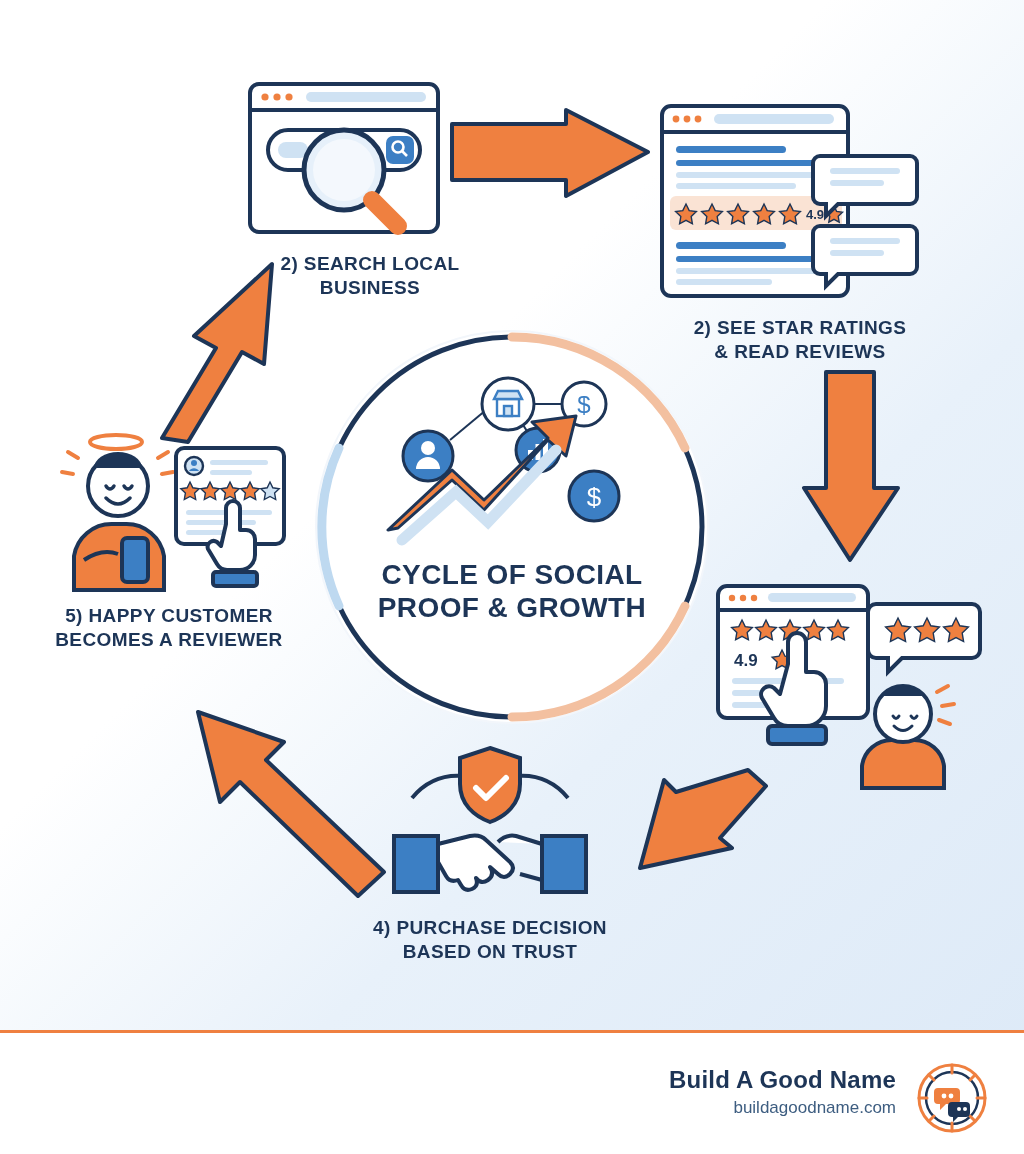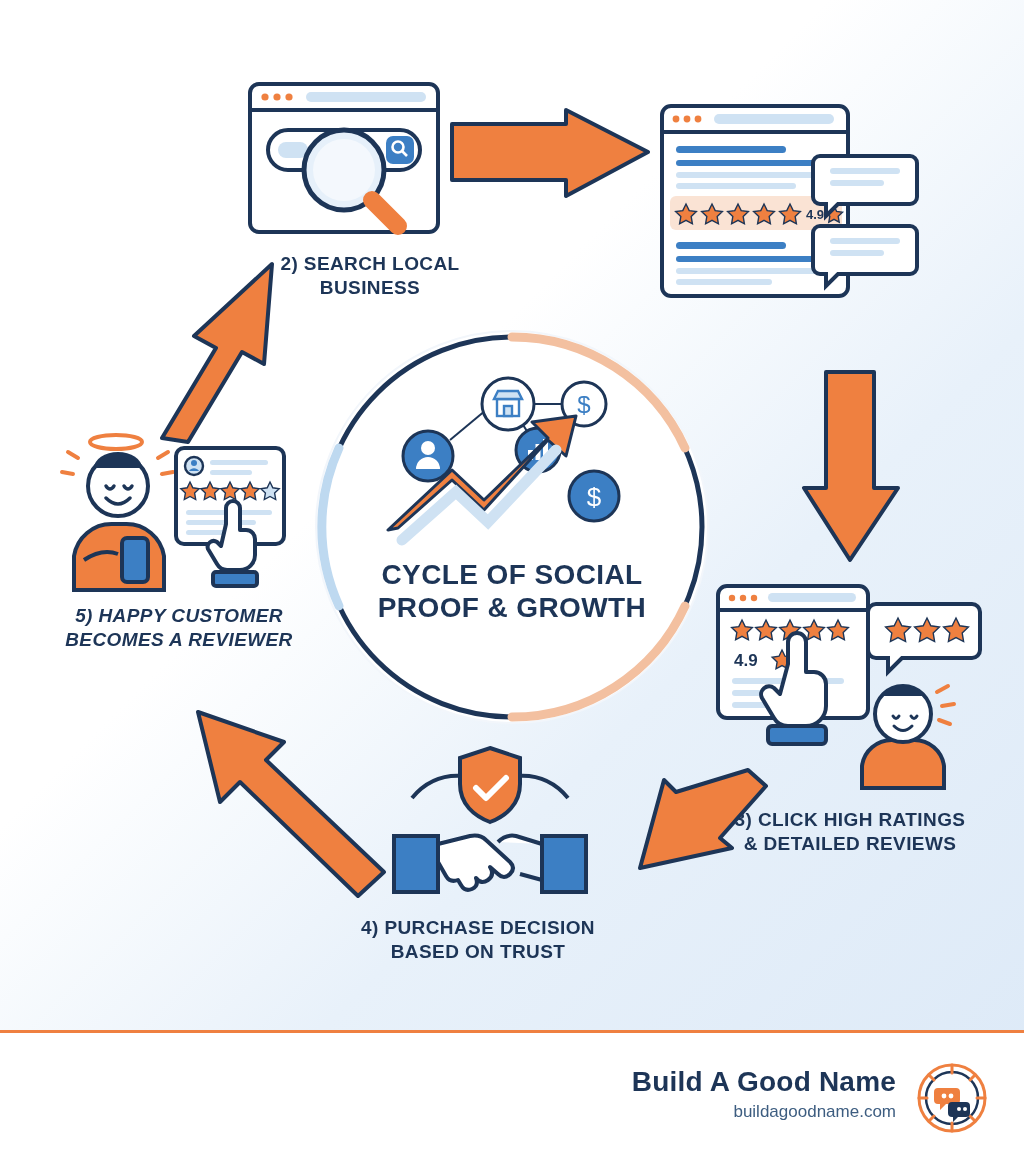--- a/index.html
+++ b/index.html
@@ -33,22 +33,22 @@
     font-weight: bold;
     font-size: 19px;
     line-height: 1.28;
     letter-spacing: 0.4px;
     text-align: center;
     white-space: pre-line;
   }
   #cap1 { left: 230px; top: 252px; width: 280px; }
   #cap2 { left: 645px; top: 316px; width: 310px; }
   #cap3 { left: 700px; top: 808px; width: 300px; }
-  #cap4 { left: 328px; top: 916px; width: 300px; }
-  #cap5 { left: 24px; top: 604px; width: 310px; font-style: italic; }
+  #cap4 { left: 340px; top: 916px; width: 300px; }
+  #cap5 { left: 14px; top: 604px; width: 310px; }
 
   
   .center-circle {
     position: absolute;
     left: 315px;
     top: 330px;
     width: 394px;
     height: 394px;
     border-radius: 50%;
     background: #ffffff;
@@ -88,21 +88,21 @@
     box-sizing: border-box;
   }
   .brand {
     position: absolute;
     right: 128px;
     top: 33px;
     text-align: right;
   }
   .brand-name {
     color: #1d3557;
-    font-size: 28px;
+    font-size: 24px;
     font-weight: bold;
     letter-spacing: 0.2px;
   }
   .brand-url {
     color: #3d5d80;
     font-size: 17px;
     margin-top: 4px;
   }
   .brand-logo {
     position: absolute;
@@ -233,20 +233,22 @@
         </g>
       </g>
       <g>
         <path d="M160 122 h90 a7 7 0 0 1 7 7 v34 a7 7 0 0 1 -7 7 h-72 l-12 12 v-12 h-6 a7 7 0 0 1 -7 -7 v-34 a7 7 0 0 1 7 -7 z" fill="#ffffff" stroke="#1d3557" stroke-width="4"></path>
         <g fill="#cfe2f3">
           <rect x="170" y="134" width="70" height="6" rx="3"></rect>
           <rect x="170" y="146" width="54" height="6" rx="3"></rect>
         </g>
       </g>
     </svg>
+    <div class="caption" id="cap2">2) SEE STAR RATINGS
+&amp; READ REVIEWS</div>
 
     <svg style="position:absolute;left:716px;top:584px;" width="270" height="210" viewBox="0 0 270 210">
       <rect x="2" y="2" width="150" height="132" rx="9" fill="#ffffff" stroke="#1d3557" stroke-width="4"></rect>
       <path d="M2 26 h150" stroke="#1d3557" stroke-width="4"></path>
       <circle cx="16" cy="14" r="3.2" fill="#ef8040"></circle>
       <circle cx="27" cy="14" r="3.2" fill="#ef8040"></circle>
       <circle cx="38" cy="14" r="3.2" fill="#ef8040"></circle>
       <rect x="52" y="9" width="88" height="9" rx="4.5" fill="#cfe2f3"></rect>
       <g fill="#ef8040" stroke="#1d3557" stroke-width="1.4">
         <path d="M26 36 l3.2 6.6 7.2 1 -5.2 5 1.2 7.2 -6.4 -3.4 -6.4 3.4 1.2 -7.2 -5.2 -5 7.2 -1 z"></path>
@@ -284,22 +286,20 @@
         <path d="M177 132 q3 5 6 0" stroke="#1d3557" stroke-width="3" fill="none" stroke-linecap="round"></path>
         <path d="M195 132 q3 5 6 0" stroke="#1d3557" stroke-width="3" fill="none" stroke-linecap="round"></path>
         <path d="M178 142 q9 9 18 0" stroke="#1d3557" stroke-width="3" fill="none" stroke-linecap="round"></path>
         <g stroke="#ef8040" stroke-width="4" stroke-linecap="round">
           <line x1="221" y1="108" x2="232" y2="102"></line>
           <line x1="226" y1="122" x2="238" y2="120"></line>
           <line x1="223" y1="136" x2="234" y2="140"></line>
         </g>
       </g>
     </svg>
-    <div class="caption" id="cap3">3) CLICK HIGH RATINGS
-&amp; DETAILED REVIEWS</div>
 
     <svg style="position:absolute;left:392px;top:740px;" width="196" height="160" viewBox="0 0 196 160">
       <path d="M20 58 q20 -24 50 -22" fill="none" stroke="#1d3557" stroke-width="4"></path>
       <path d="M176 58 q-20 -24 -50 -22" fill="none" stroke="#1d3557" stroke-width="4"></path>
 
       <path d="M98 8 l30 10 v26 c0 20 -14 32 -30 38 c-16 -6 -30 -18 -30 -38 v-26 z" fill="#ef8040" stroke="#1d3557" stroke-width="4"></path>
       <path d="M84 48 l10 10 20 -20" fill="none" stroke="#ffffff" stroke-width="6" stroke-linecap="round" stroke-linejoin="round"></path>
 
       <path d="M2 96 h44 v56 h-44 z" fill="#3c7fc4" stroke="#1d3557" stroke-width="4"></path>
       <path d="M150 96 h44 v56 h-44 z" fill="#3c7fc4" stroke="#1d3557" stroke-width="4"></path>

